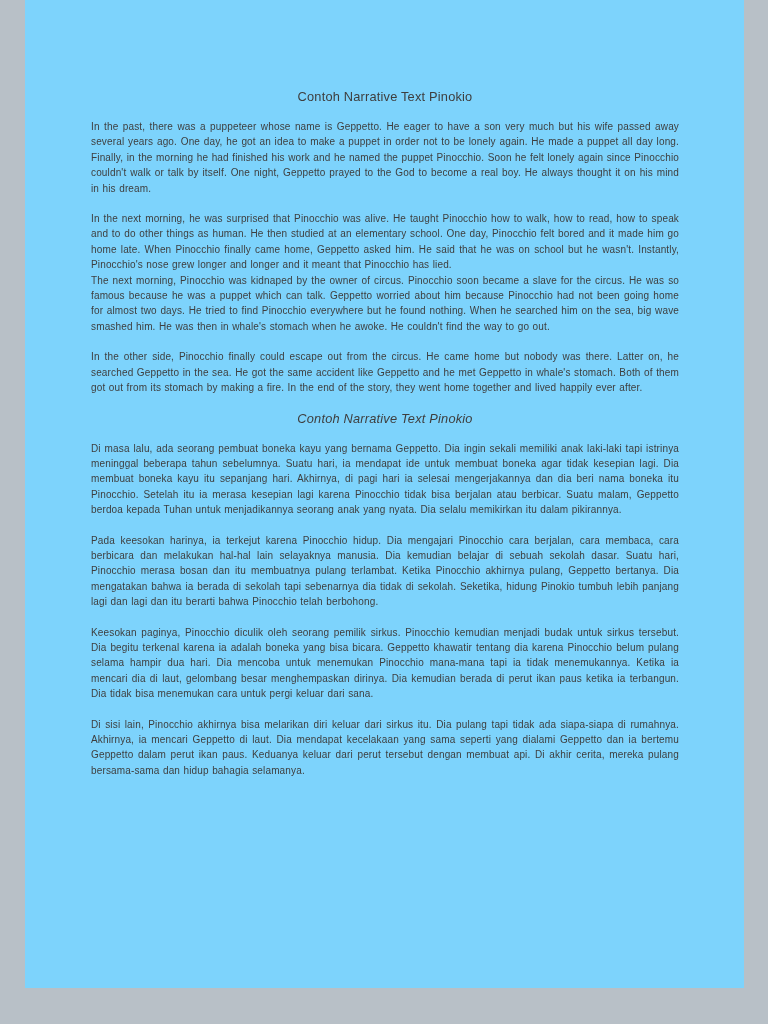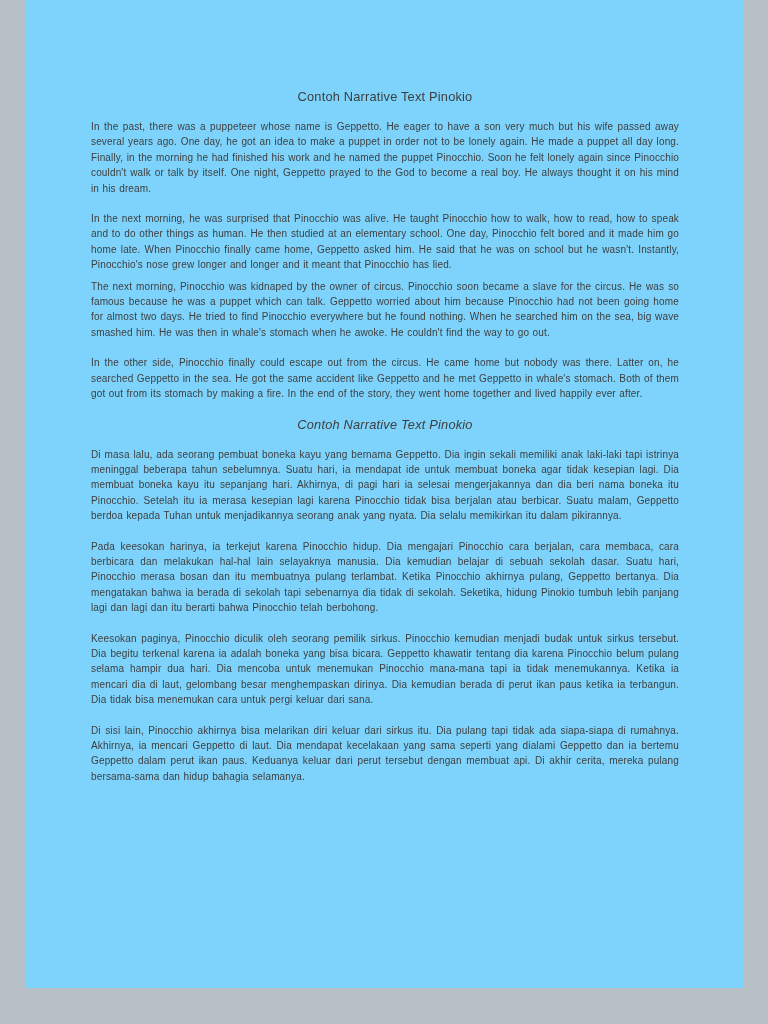--- a/index.html
+++ b/index.html
@@ -37,21 +37,21 @@
   }
   .para {
     font-size: 10px;
     line-height: 15.4px;
     text-align: justify;
     margin: 0 0 15px 0;
     letter-spacing: 0.15px;
     word-spacing: 0.5px;
   }
   .para.no-gap-after {
-    margin-bottom: 6px;
+    margin-bottom: 0;
   }
   .para.italic {
   }
 </style>
 </head>
 <body>
 
 <div class="viewer">
   <div class="paper">
 

